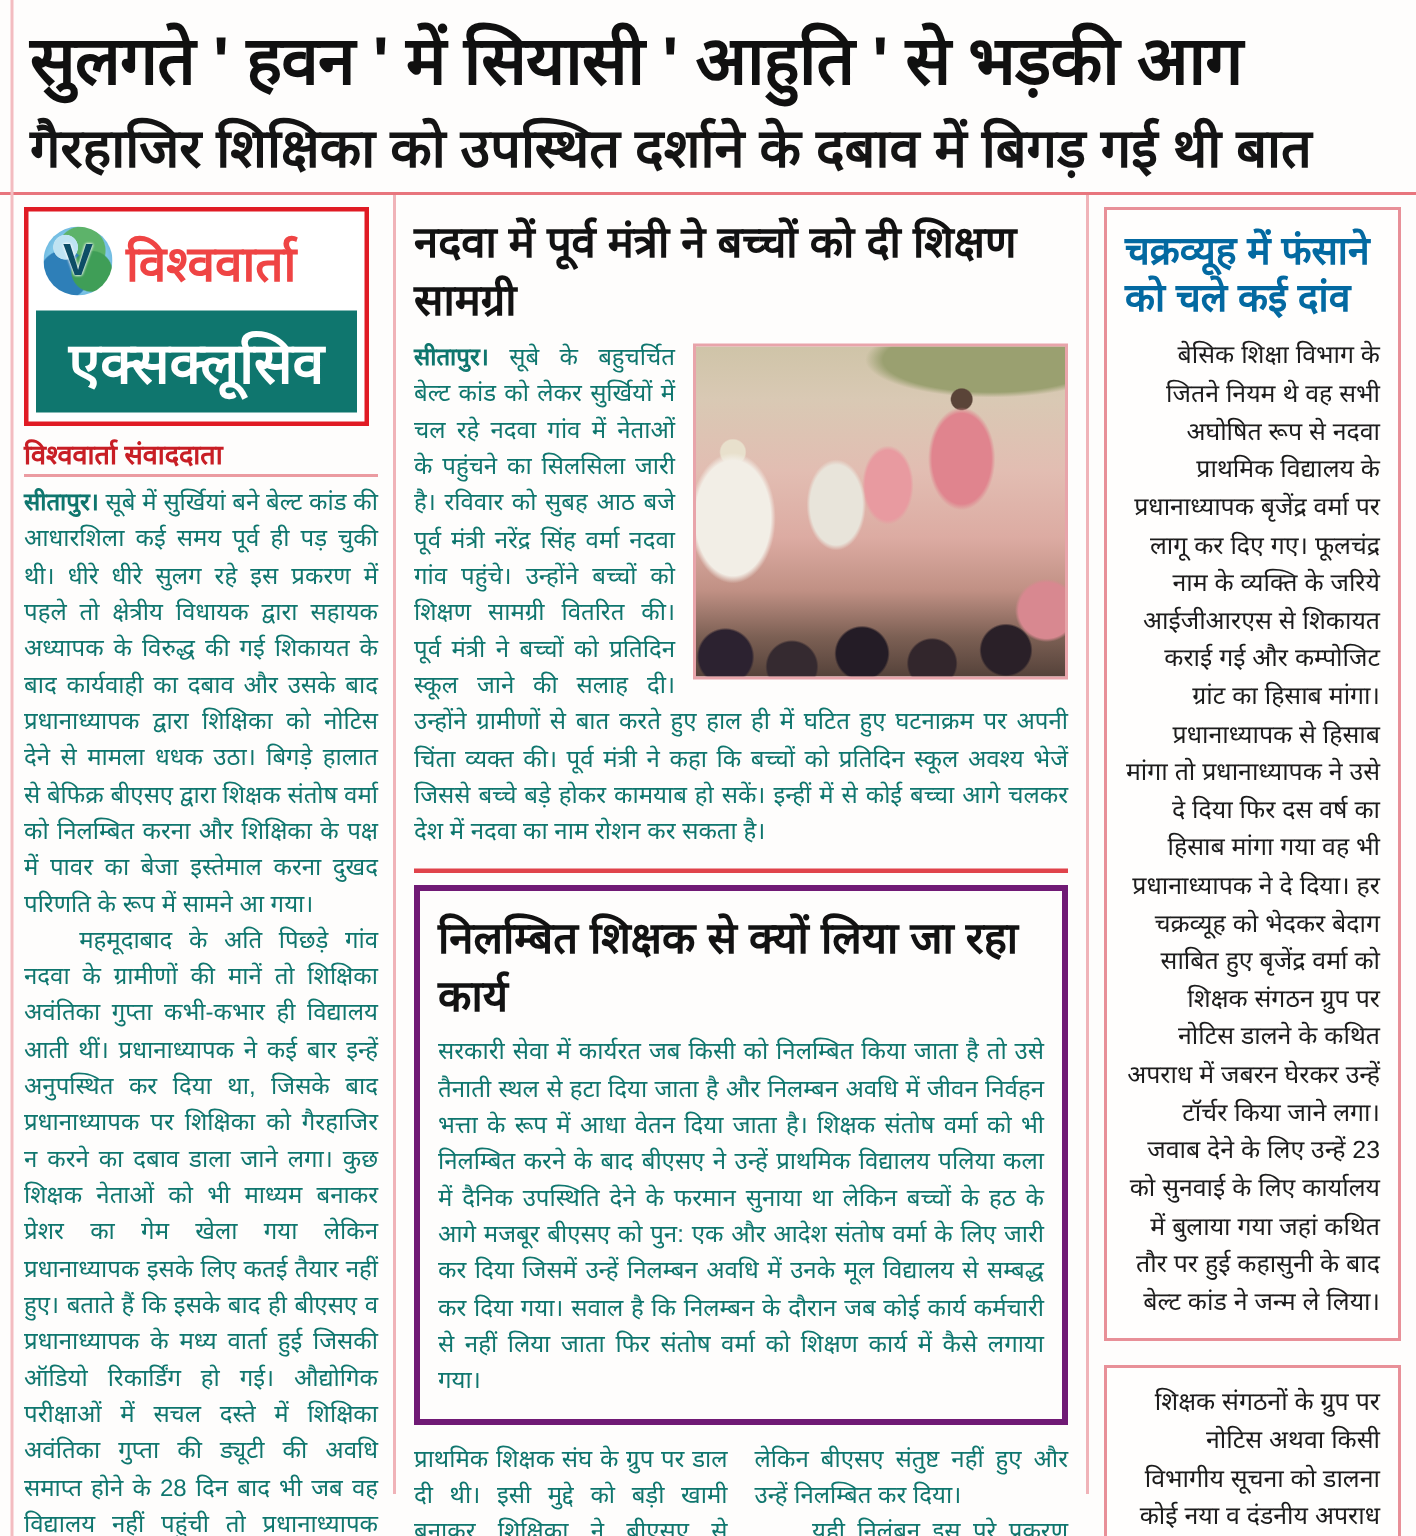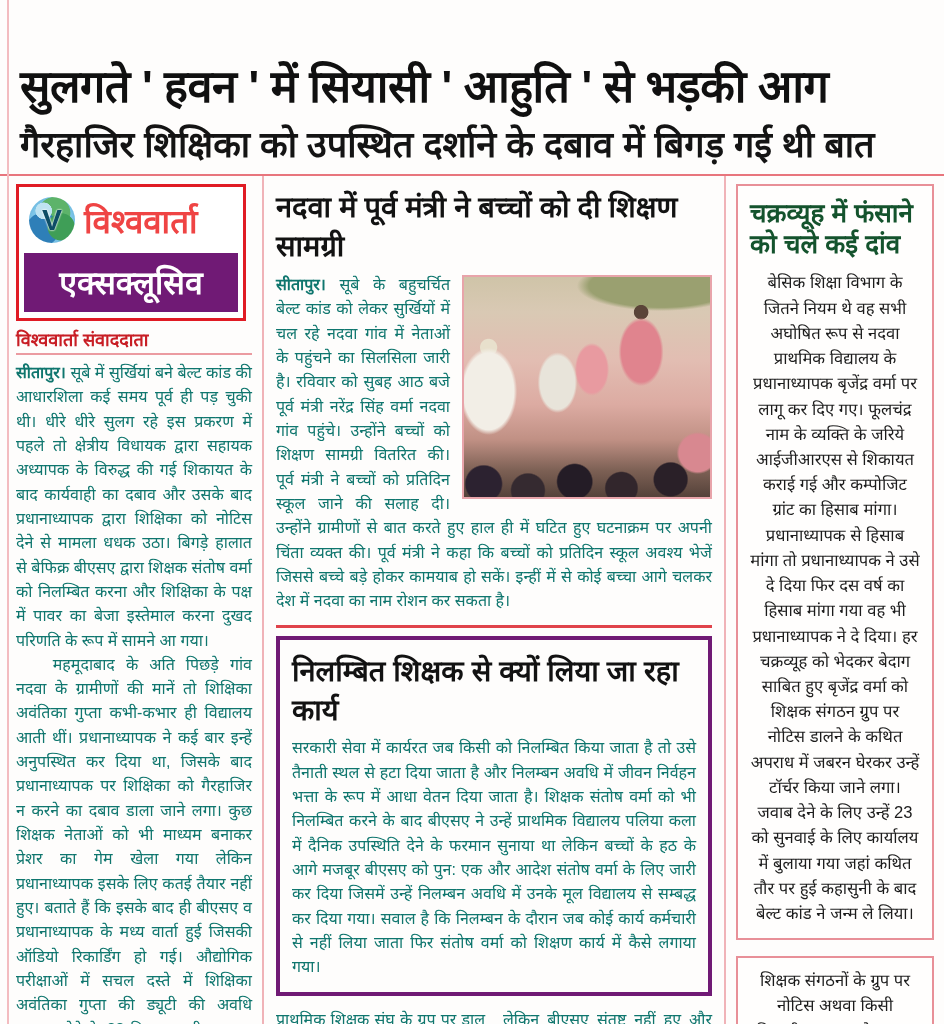--- a/index.html
+++ b/index.html
@@ -7,21 +7,21 @@
   body {
     font-family:"Liberation Sans","DejaVu Sans",sans-serif;
     background:#fefdfc; color:#161616; overflow:hidden; position:relative;
   }
   .page-edge-line { position:absolute; left:7px; top:0; bottom:0; width:2px; background:#f3bcc0; }
 
   
   .header { padding:14px 16px 6px 20px; border-bottom:2px solid #e8757d; }
   .main-headline {
     font-size:45px; font-weight:bold; color:#101010; line-height:1.18;
-    letter-spacing:-0.5px; white-space:nowrap;margin-top:46px;
+    letter-spacing:-0.5px; white-space:nowrap;
   }
   .sub-headline { font-size:36px; font-weight:600; color:#141414; margin-top:6px; white-space:nowrap; }
 
   
   .content { display:flex; padding:0 8px 0 14px; height:866px; }
   .col-left  { width:250px; padding:6px 10px 0 2px; border-right:2px solid #f0b3b8; }
   .col-center{ width:462px; padding:4px 12px 0 12px; border-right:2px solid #f0b3b8; }
   .col-right { flex:1; padding:8px 2px 0 10px; }
 
   
@@ -33,21 +33,21 @@
                radial-gradient(circle at 70% 65%, #3f9e57 0 30%, transparent 32%),
                radial-gradient(circle at 30% 70%, #2e7fb8 0 35%, transparent 37%),
                radial-gradient(circle at 55% 35%, #5db36a 0 40%, transparent 42%),
                radial-gradient(circle at 50% 50%, #7fc6e8 0 60%, #4a9fd0 100%);
     display:flex; align-items:center; justify-content:center;
     color:#0d4d66; font-weight:bold; font-size:30px;
     text-shadow:0 0 2px #fff, 0 0 2px #fff;
   }
   .logo-text { font-size:33px; font-weight:bold; color:#ef4444; }
   .exclusive {
-    background:#701a75; color:#fff; font-size:32px; font-weight:bold;
+    background:#0f766e; color:#fff; font-size:38px; font-weight:bold;
     text-align:center; padding:7px 4px 9px; margin:2px 5px 6px;
   }
   .byline { color:#c81e25; font-weight:bold; font-size:18px; margin:4px 0 2px; }
   .thin-rule { border-top:2px solid #eb9ba1; margin:2px 0 6px; }
 
   
   .btxt { font-size:16px; line-height:1.52; text-align:justify; color:#0f766e; }
   .btxt p + p { text-indent:2.3em; }
   .dateline { font-weight:bold; }
 
@@ -77,22 +77,22 @@
   .boxed-article .article-headline { margin:2px 0 8px; }
 
   .continuation { display:flex; margin-top:12px; }
   .cont-col { width:50%; }
   .cont-col:first-child { padding-right:9px; }
   .cont-col:last-child  { padding-left:9px; }
   .cont-col p + p { text-indent:2.4em; }
 
   
   .side-box { border:2px solid #e89098; padding:10px 12px 12px; margin-bottom:16px; background:#fffefd; }
-  .side-heading { font-size:26px; font-weight:bold; line-height:1.2; color:#14532d; margin:2px 0 10px; }
-  .side-text { font-size:16.6px; line-height:1.52; color:#1c1c1c; text-align:center; }
+  .side-heading { font-size:26px; font-weight:bold; line-height:1.2; color:#0369a1; margin:2px 0 10px; }
+  .side-text { font-size:16.6px; line-height:1.52; color:#1c1c1c; text-align:right; }
 </style>
 </head>
 <body>
 
 <div class="page-edge-line"></div>
 
 <header class="header">
   <div class="main-headline">सुलगते ' हवन ' में सियासी ' आहुति ' से भड़की आग</div>
   <div class="sub-headline">गैरहाजिर शिक्षिका को उपस्थित दर्शाने के दबाव में बिगड़ गई थी बात</div>
 </header>

